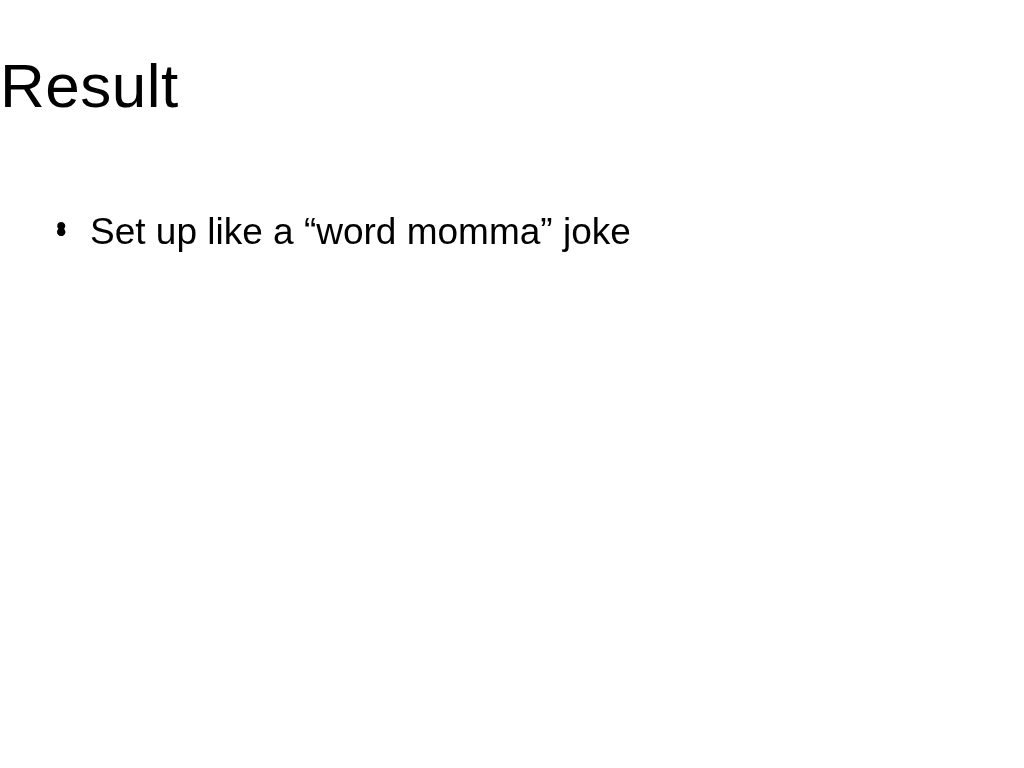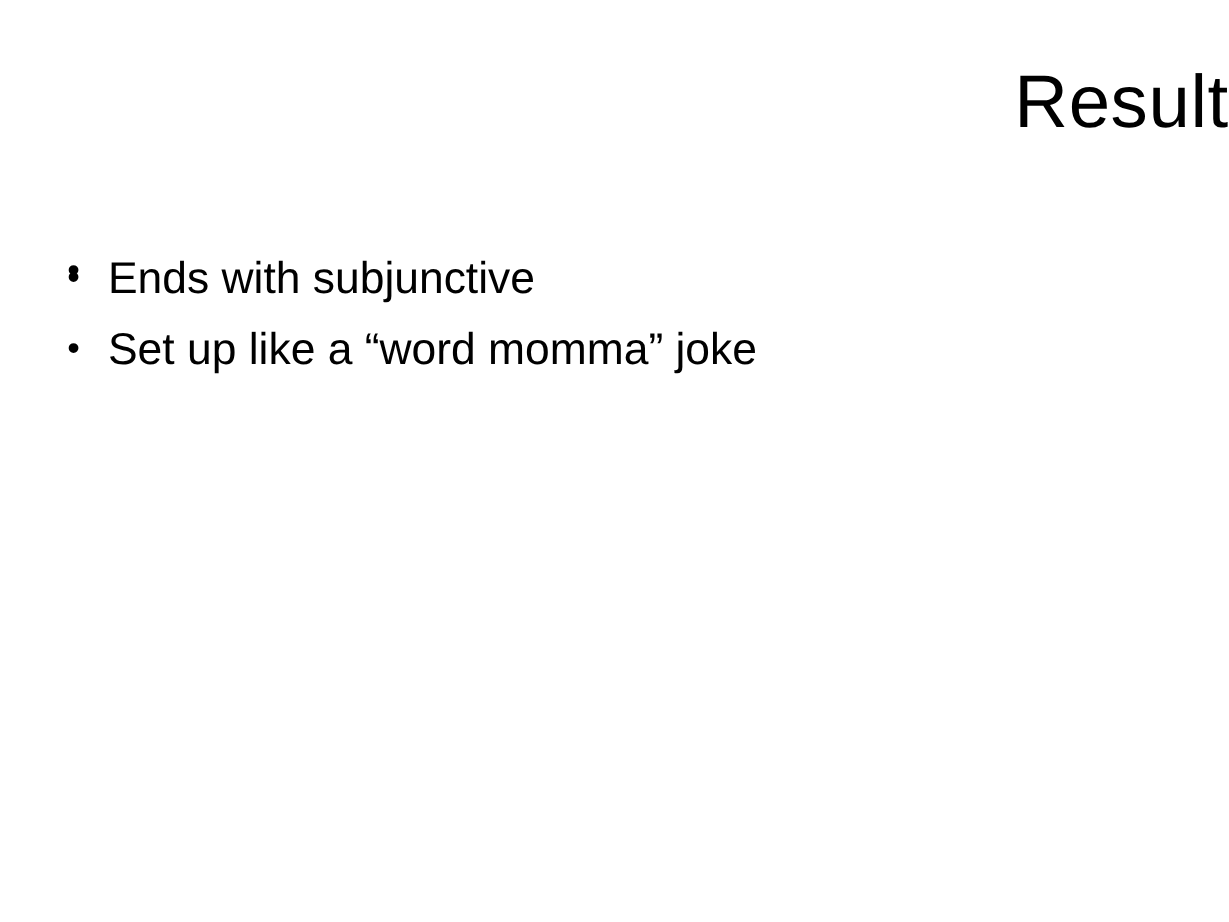--- a/index.html
+++ b/index.html
@@ -14,21 +14,21 @@
     background: #ffffff;
     font-family: "Liberation Sans", sans-serif;
     color: #000000;
     overflow: hidden;
   }
   .slide-title {
     position: absolute;
     top: 52px;
     left: 0;
     width: 1024px;
-    text-align: right;
+    text-align: left;
     font-size: 62px;
     font-weight: 400;
     line-height: 1.1;
     letter-spacing: 0.5px;
   }
   .bullet-list {
     position: absolute;
     top: 200px;
     left: 48px;
     width: 900px;
@@ -58,21 +58,20 @@
 <div class="slide">
 
   <div class="slide-title">Result</div>
 
   <ul class="bullet-list">
     <li class="bullet-item">
       <span class="dot">•</span>
     </li>
     <li class="bullet-item">
       <span class="dot">•</span>
-      <span>Ends with subjunctive</span>
     </li>
     <li class="bullet-item">
       <span class="dot">•</span>
       <span>Set up like a “word momma” joke</span>
     </li>
   </ul>
 
 </div>
 
 </body></html>

